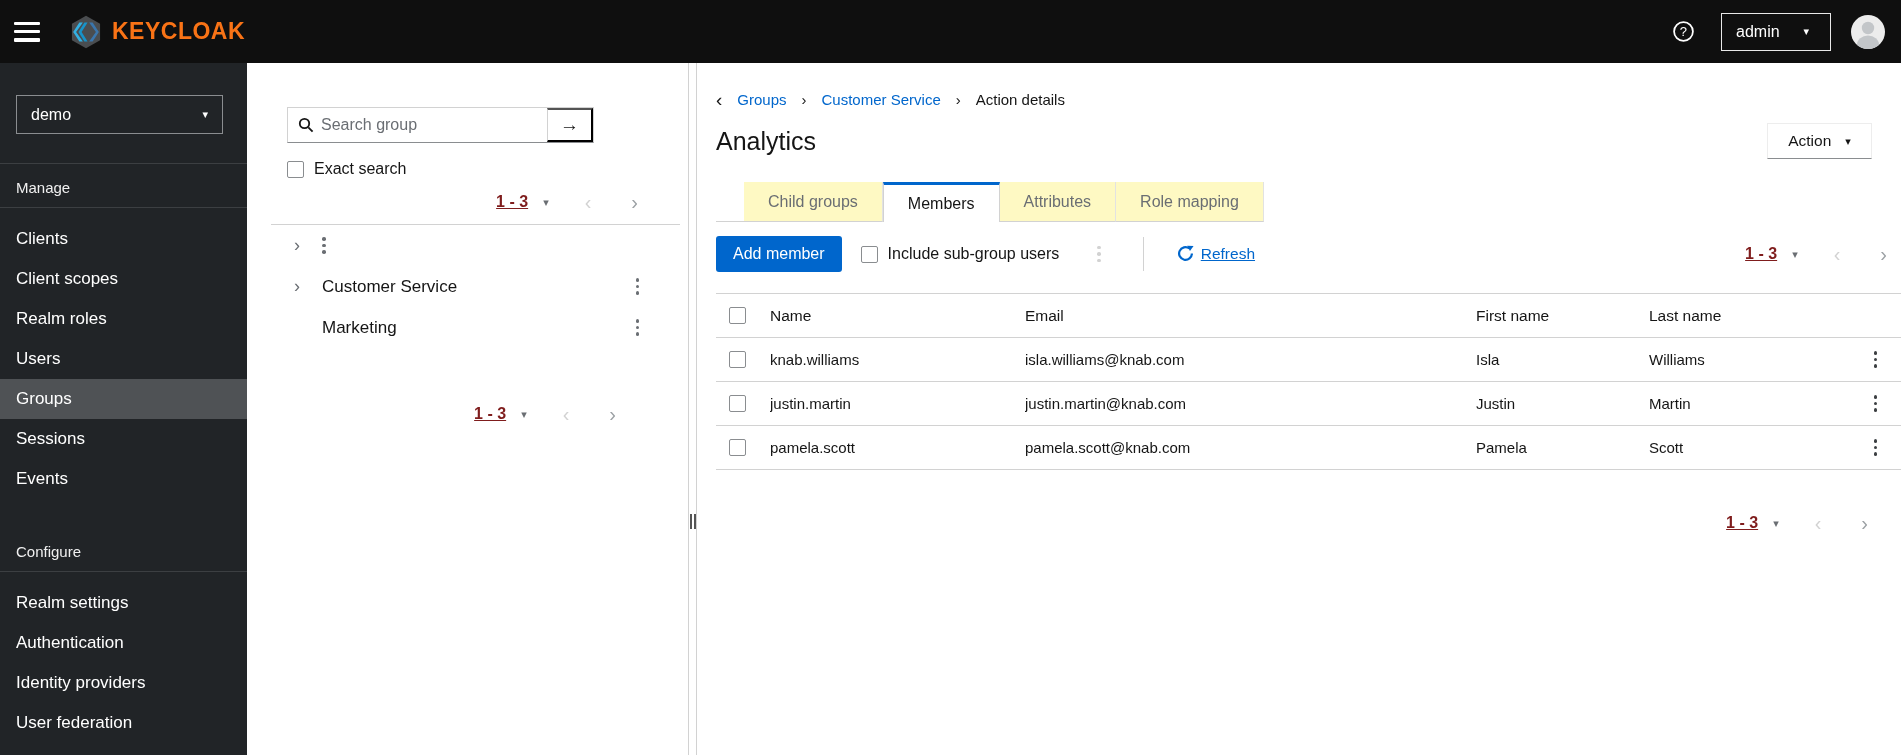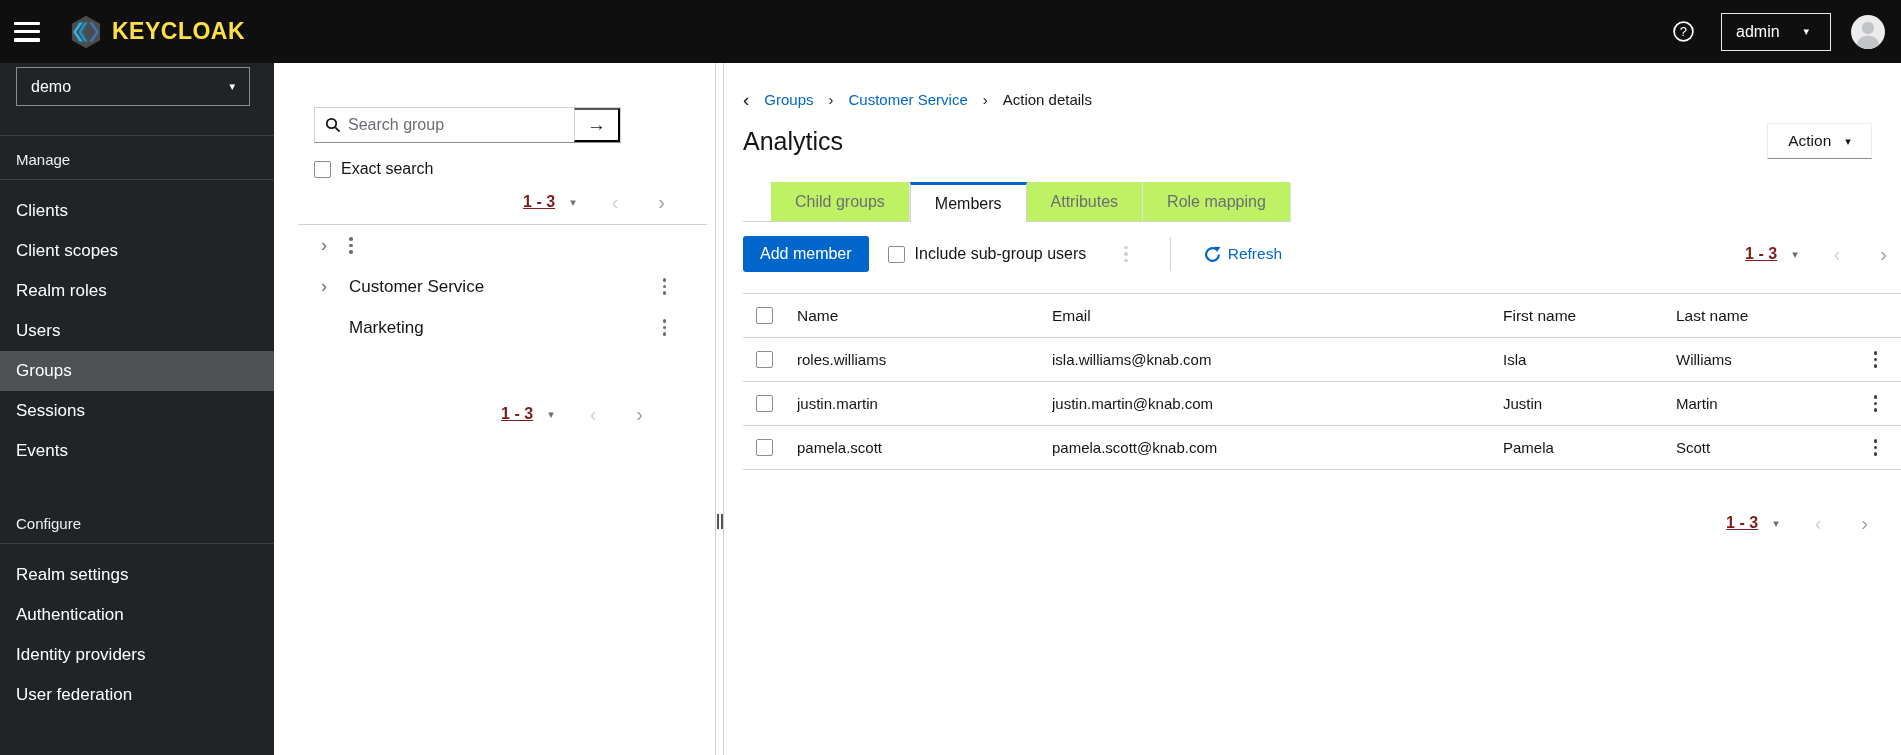--- a/index.html
+++ b/index.html
@@ -8,32 +8,32 @@
   [data-interactable="true"] { cursor:pointer; }
   input[data-interactable="true"] { cursor:text; }
 
   .app { width:1901px; height:755px; display:flex; flex-direction:column; }
 
   
   .topbar { height:63px; background:#0f0f0f; display:flex; align-items:center; padding:0 16px 0 14px; flex:none; }
   .hamburger { width:26px; height:20px; display:flex; flex-direction:column; justify-content:space-between; margin-right:28px; }
   .hamburger i { display:block; height:3.5px; background:#fff; border-radius:1px; }
   .brand { display:flex; align-items:center; gap:8px; }
-  .brand-text { font-size:23px; font-weight:700; color:#fde047; letter-spacing:0.5px; }
+  .brand-text { font-size:23px; font-weight:700; color:#f97316; letter-spacing:0.5px; }
   .topbar-spacer { flex:1; }
   .help-icon { margin-right:26px; display:flex; }
   .user-select { height:38px; min-width:110px; border:1px solid #e8e8e8; color:#fff; display:flex; align-items:center; padding:0 14px; gap:24px; font-size:16px; }
   .user-select .caret { font-size:11px; color:#fff; }
   .avatar { width:34px; height:34px; border-radius:50%; background:#ececec; overflow:hidden; margin-left:20px; flex:none; }
 
   
   .body { flex:1; display:flex; min-height:0; }
 
   
-  .sidebar { width:274px; background:#212427; color:#fff; flex:none; padding-top:4px; }
+  .sidebar { width:247px; background:#212427; color:#fff; flex:none; padding-top:32px; }
   .realm-select { margin:0 24px 0 16px; height:39px; border:1px solid #8a8d90; display:flex; align-items:center; justify-content:space-between; padding:0 14px; font-size:16px; color:#fff; }
   .realm-select .caret { font-size:11px; }
   .side-divider { height:1px; background:#3c3f42; margin-top:29px; }
   .nav-section-title { font-size:15px; color:#f0f0f0; padding:15px 16px 11px 16px; }
   .nav-item { height:40px; display:flex; align-items:center; padding-left:16px; font-size:17px; color:#fff; }
   .nav-item.selected { background:#4f5255; }
   .configure-gap { height:29px; }
 
   
   .tree-panel { width:442px; flex:none; background:#fff; border-right:1px solid #d2d2d2; padding-top:44px; position:relative; }
@@ -75,29 +75,29 @@
   .bc-sep { font-size:15px; color:#151515; }
   .bc-current { color:#151515; }
 
   .title-row { display:flex; align-items:center; justify-content:space-between; margin-top:14px; padding-right:29px; }
   .page-title { font-size:25px; font-weight:400; color:#151515; }
   .action-btn { height:36px; min-width:105px; background:#fff; border:1px solid #ededed; border-bottom:1px solid #8a8d90; display:flex; align-items:center; justify-content:center; gap:14px; font-size:15.5px; color:#151515; }
   .action-btn .caret { font-size:11px; }
 
   .tabs { display:flex; margin-top:23px; align-items:stretch; height:40px; }
   .tab-lead { width:28px; border-bottom:1px solid #d2d2d2; }
-  .tab { display:flex; align-items:center; padding:0 24px; font-size:16px; background:#bef264; color:#6a6e73; border-bottom:1px solid #d2d2d2; border-right:1px solid #e2e2e2; }
+  .tab { display:flex; align-items:center; padding:0 24px; font-size:16px; background:#fef9c3; color:#6a6e73; border-bottom:1px solid #d2d2d2; border-right:1px solid #e2e2e2; }
   .tab.active { background:#fff; color:#151515; border-bottom:none; border-right:1px solid #d2d2d2; border-left:1px solid #d2d2d2; border-top:3px solid #0066cc; }
 
   .toolbar { margin-top:14px; height:36px; display:flex; align-items:center; padding-right:14px; }
   .btn-primary { height:36px; padding:0 17px; background:#0066cc; color:#fff; border:none; border-radius:3px; font-size:16px; font-family:inherit; display:flex; align-items:center; }
   .include-row { display:flex; align-items:center; gap:10px; margin-left:19px; font-size:16px; }
   .toolbar .kebab { color:#d2d2d2; margin-left:38px; }
   .toolbar-divider { width:1px; height:34px; background:#d2d2d2; margin-left:42px; }
-  .refresh { display:flex; align-items:flex-end; gap:7px; color:#0066cc; font-size:15.5px; margin-left:33px; }
+  .refresh { display:flex; align-items:flex-start; gap:7px; color:#0066cc; font-size:15.5px; margin-left:33px;text-decoration:underline; }
   .toolbar-spacer { flex:1; }
 
   .members-table { margin-top:21px; border-top:1px solid #d2d2d2; }
   .trow { display:grid; grid-template-columns:41px 255px 451px 173px 190px 1fr; align-items:center; height:44px; border-bottom:1px solid #d2d2d2; padding-left:13px; }
   .trow .cell { font-size:15px; color:#151515; padding-right:10px; overflow:hidden; white-space:nowrap; }
   .trow.thead .cell { font-weight:400; font-size:15.5px; }
   .cell-link { color:#0066cc; text-decoration:none; font-size:15px; }
   .row-kebab { justify-self:end; padding-right:24px; color:#3c3f42; }
 
   .main-pg-bottom { margin-top:33px; padding-right:33px; height:40px; }
@@ -301,21 +301,21 @@
           <span class="cb" data-interactable="true"></span>
           <span class="cell" data-interactable="false">Name</span>
           <span class="cell" data-interactable="false">Email</span>
           <span class="cell" data-interactable="false">First name</span>
           <span class="cell" data-interactable="false">Last name</span>
           <span></span>
         </div>
 
         <div class="trow" data-interactable="false">
           <span class="cb" data-interactable="true"></span>
-          <a class="cell cell-link" data-interactable="true">roles.williams</a>
+          <a class="cell cell-link" data-interactable="true">knab.williams</a>
           <span class="cell" data-interactable="false">isla.williams@knab.com</span>
           <span class="cell" data-interactable="false">Isla</span>
           <span class="cell" data-interactable="false">Williams</span>
           <span class="kebab row-kebab" data-interactable="true">
               <i></i>
               <i></i>
               <i></i>
             </span>
         </div>
 

